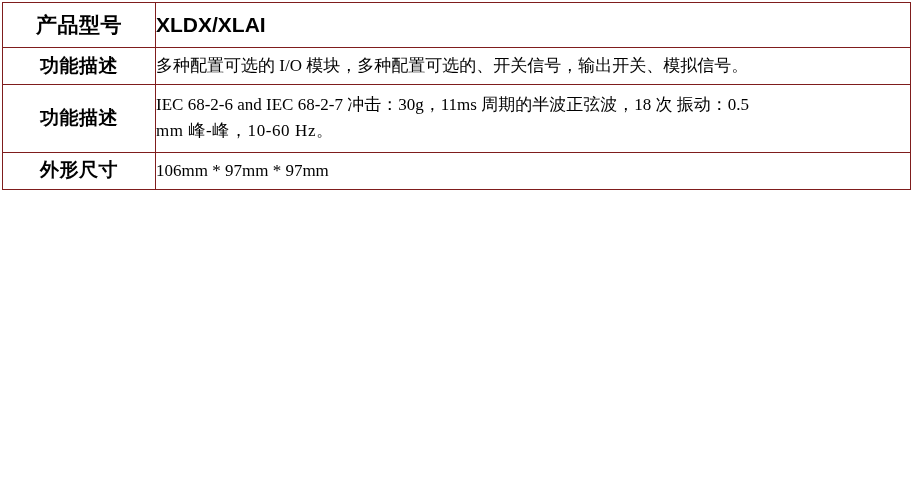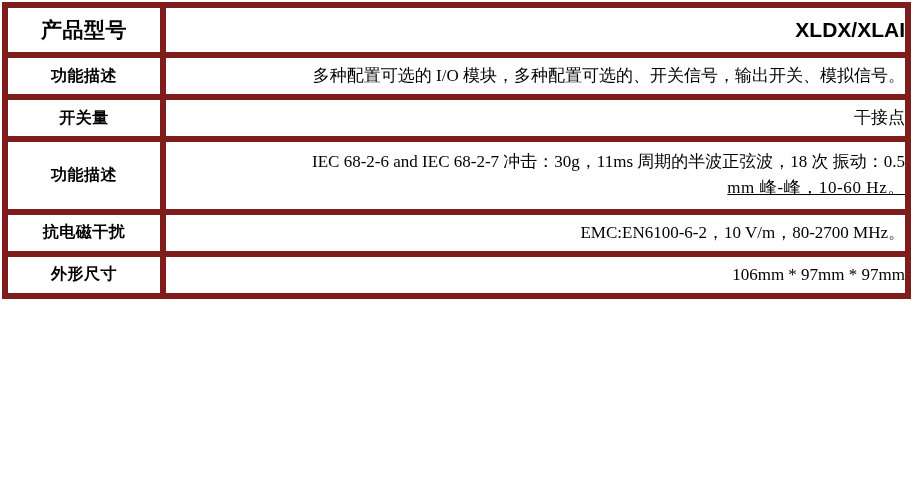--- a/index.html
+++ b/index.html
@@ -14,92 +14,83 @@
     color: #000000;
     overflow: hidden;
   }
   .spec-table {
     width: 909px;
     margin: 2px 0 0 2px;
     border-collapse: collapse;
     table-layout: fixed;
   }
   .spec-table td {
-    border: 6px solid #7f1d1d;
+    border: 1px solid #7f1d1d;
     vertical-align: middle;
     padding: 0;
   }
   .label-cell {
     width: 152px;
     text-align: center;
-    font-size: 16px;
+    font-size: 19px;
     font-weight: bold;
     font-family: "Liberation Sans", "DejaVu Sans", sans-serif;
     letter-spacing: 0.5px;
     padding: 4px 2px;
     line-height: 1.3;
   }
   .label-cell.first {
     font-size: 21px;
   }
   .value-cell {
     font-size: 17px;
     font-family: "Liberation Serif", "DejaVu Serif", serif;
     padding: 6px 0 6px 10px;
     line-height: 1.55;
-    text-align: right;
+    text-align: left;
   }
   .value-cell.big {
     font-size: 21px;
     font-weight: bold;
     font-family: "Liberation Sans", "DejaVu Sans", sans-serif;
     padding-top: 4px;
     padding-bottom: 4px;
   }
   .value-cell.two-line {
     padding-top: 7px;
     padding-bottom: 7px;
   }
   .line {
     display: block;
     white-space: nowrap;
   }
   .line.spaced {
     letter-spacing: 0.6px;
-    text-decoration: underline;
   }
   .row-tall td { height: 46px; }
   .row-mid td { height: 36px; }
 </style>
 </head>
 <body>
 
 <table class="spec-table">
   <tbody>
     <tr class="row-mid">
       <td class="label-cell first">产品型号</td>
       <td class="value-cell big">XLDX/XLAI</td>
     </tr>
     <tr class="row-mid">
       <td class="label-cell">功能描述</td>
       <td class="value-cell">多种配置可选的 I/O 模块，多种配置可选的、开关信号，输出开关、模拟信号。</td>
     </tr>
-    <tr class="row-mid">
-      <td class="label-cell">开关量</td>
-      <td class="value-cell">干接点</td>
-    </tr>
     <tr class="row-tall">
       <td class="label-cell">功能描述</td>
       <td class="value-cell two-line">
         <span class="line">IEC 68-2-6 and IEC 68-2-7 冲击：30g，11ms 周期的半波正弦波，18 次 振动：0.5</span>
         <span class="line spaced">mm 峰-峰，10-60 Hz。</span>
       </td>
-    </tr>
-    <tr class="row-mid">
-      <td class="label-cell">抗电磁干扰</td>
-      <td class="value-cell">EMC:EN6100-6-2，10 V/m，80-2700 MHz。</td>
     </tr>
     <tr class="row-mid">
       <td class="label-cell">外形尺寸</td>
       <td class="value-cell">106mm * 97mm * 97mm</td>
     </tr>
   </tbody>
 </table>
 
 </body></html>

